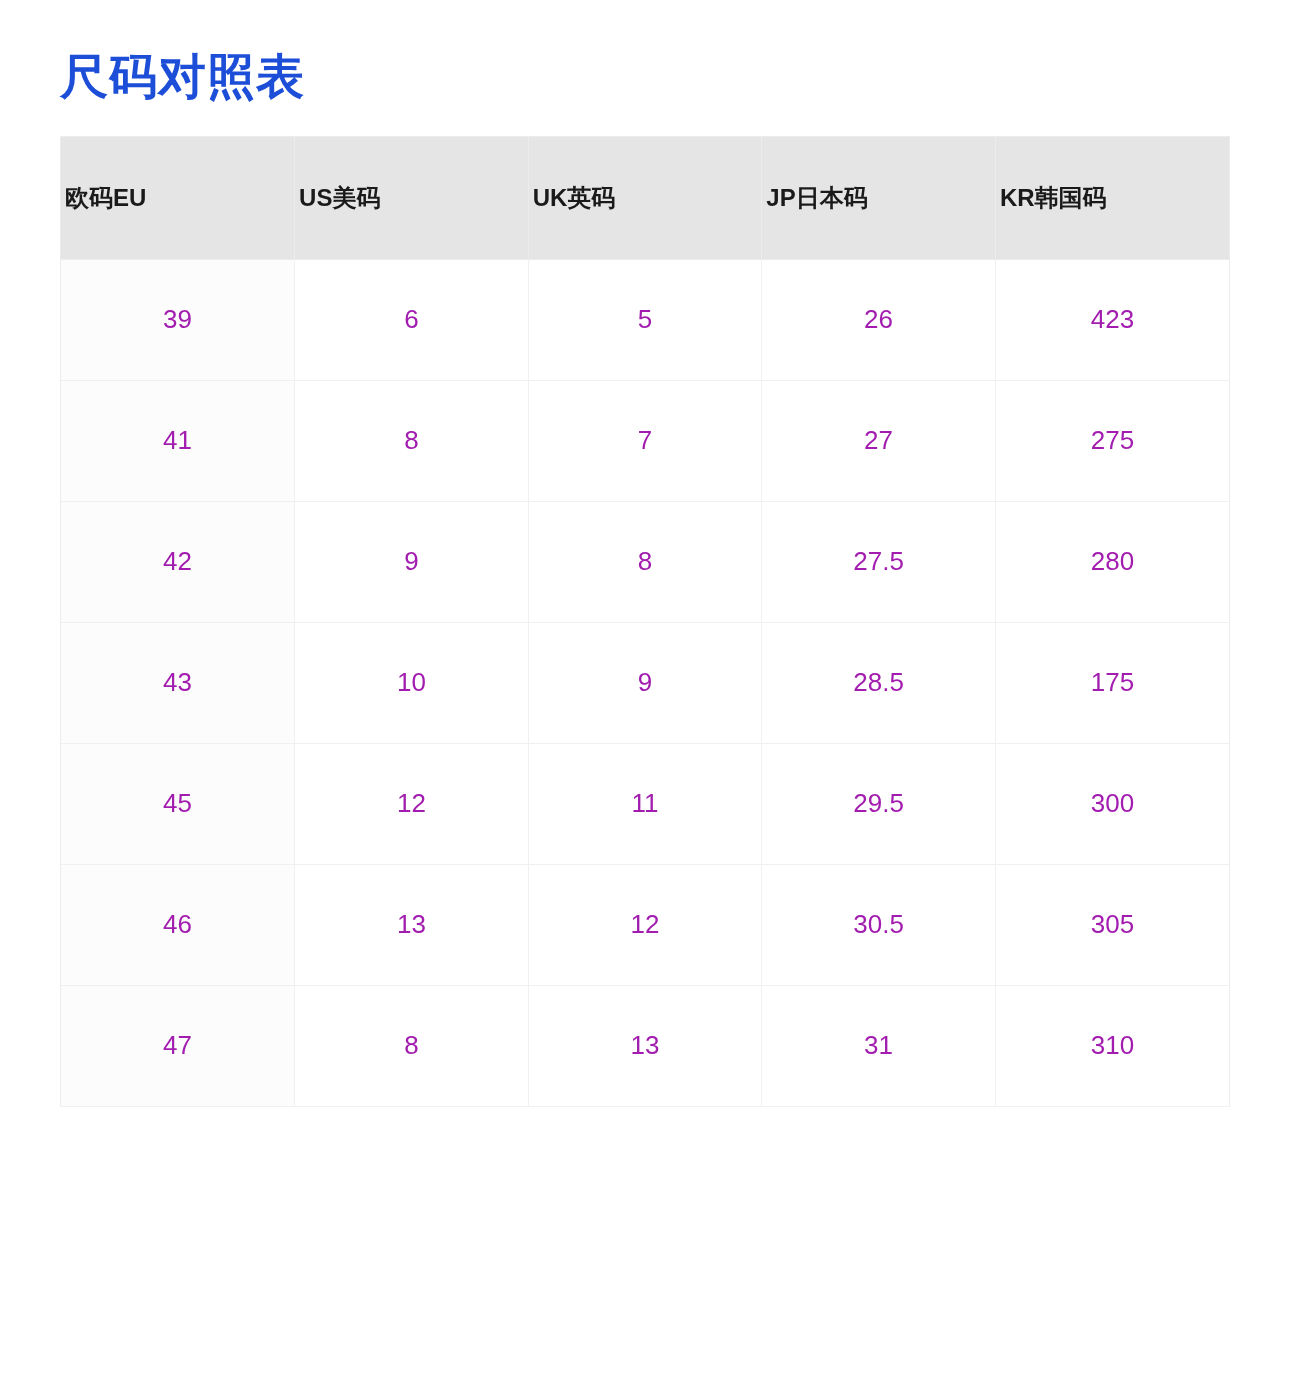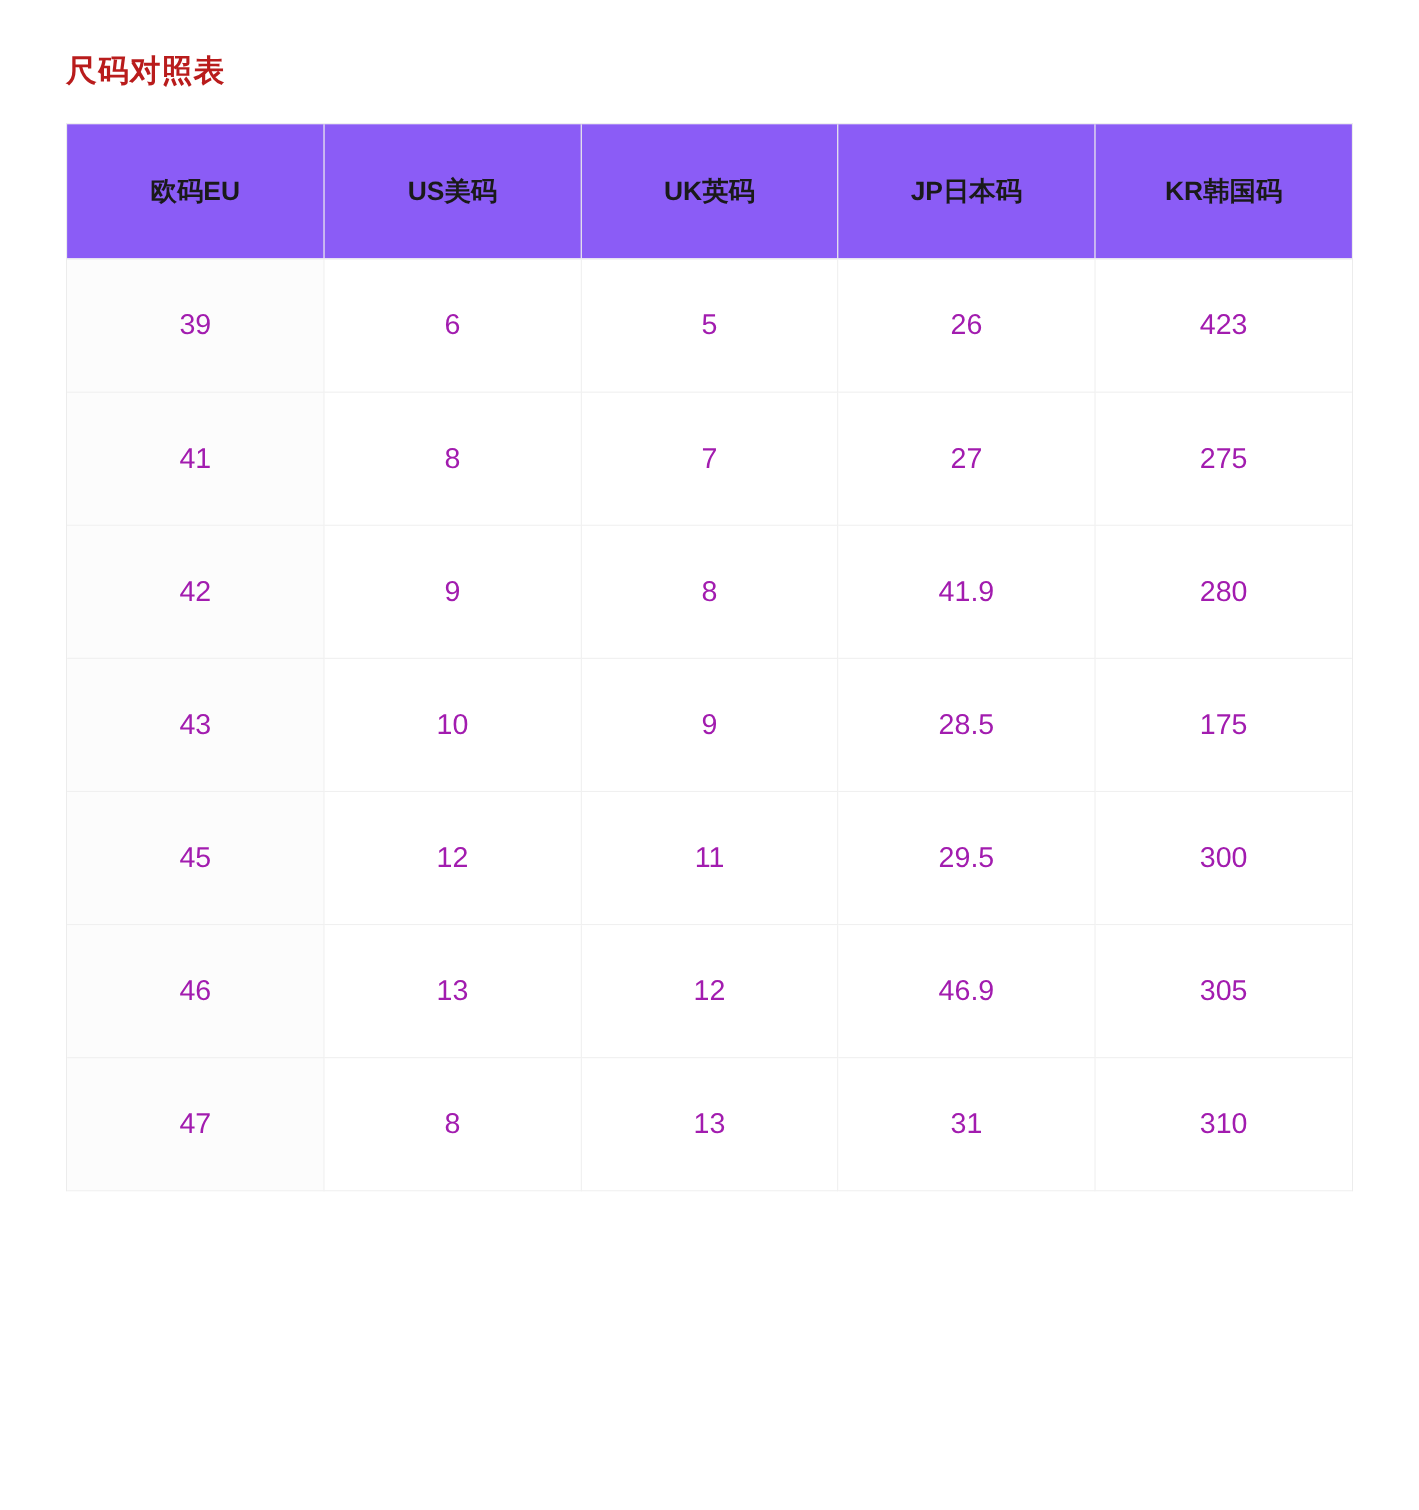--- a/index.html
+++ b/index.html
@@ -12,44 +12,44 @@
     min-height: 1373px;
     font-family: "Liberation Sans", "DejaVu Sans", sans-serif;
     color: #111111;
     -webkit-font-smoothing: antialiased;
   }
   .page {
     padding: 0 60px;
     box-sizing: border-box;
   }
   .page-title {
-    font-size: 28px;
+    font-size: 48px;
     font-weight: 700;
     letter-spacing: 1px;
-    color: #b91c1c;
+    color: #1d4ed8;
     margin: 48px 0 30px 0;
     line-height: 1.2;
   }
   .table-wrap {
     border: 1px solid #ececec;
     border-bottom: none;
     box-sizing: border-box;
   }
   table.size-table {
     width: 100%;
     border-collapse: collapse;
     table-layout: fixed;
   }
   table.size-table th {
-    background: #8b5cf6;
+    background: #e5e5e5;
     font-size: 24px;
     font-weight: 700;
     color: #1a1a1a;
     height: 122px;
-    text-align: center;
+    text-align: left;
     border-right: 1px solid #ececec;
     border-bottom: 1px solid #ececec;
     padding: 0 4px;
   }
   table.size-table th:last-child {
     border-right: none;
   }
   table.size-table td {
     background: #ffffff;
     font-size: 26px;
@@ -97,42 +97,42 @@
             <td>41</td>
             <td>8</td>
             <td>7</td>
             <td>27</td>
             <td>275</td>
           </tr>
           <tr>
             <td>42</td>
             <td>9</td>
             <td>8</td>
-            <td>41.9</td>
+            <td>27.5</td>
             <td>280</td>
           </tr>
           <tr>
             <td>43</td>
             <td>10</td>
             <td>9</td>
             <td>28.5</td>
             <td>175</td>
           </tr>
           <tr>
             <td>45</td>
             <td>12</td>
             <td>11</td>
             <td>29.5</td>
             <td>300</td>
           </tr>
           <tr>
             <td>46</td>
             <td>13</td>
             <td>12</td>
-            <td>46.9</td>
+            <td>30.5</td>
             <td>305</td>
           </tr>
           <tr>
             <td>47</td>
             <td>8</td>
             <td>13</td>
             <td>31</td>
             <td>310</td>
           </tr>
         </tbody>

